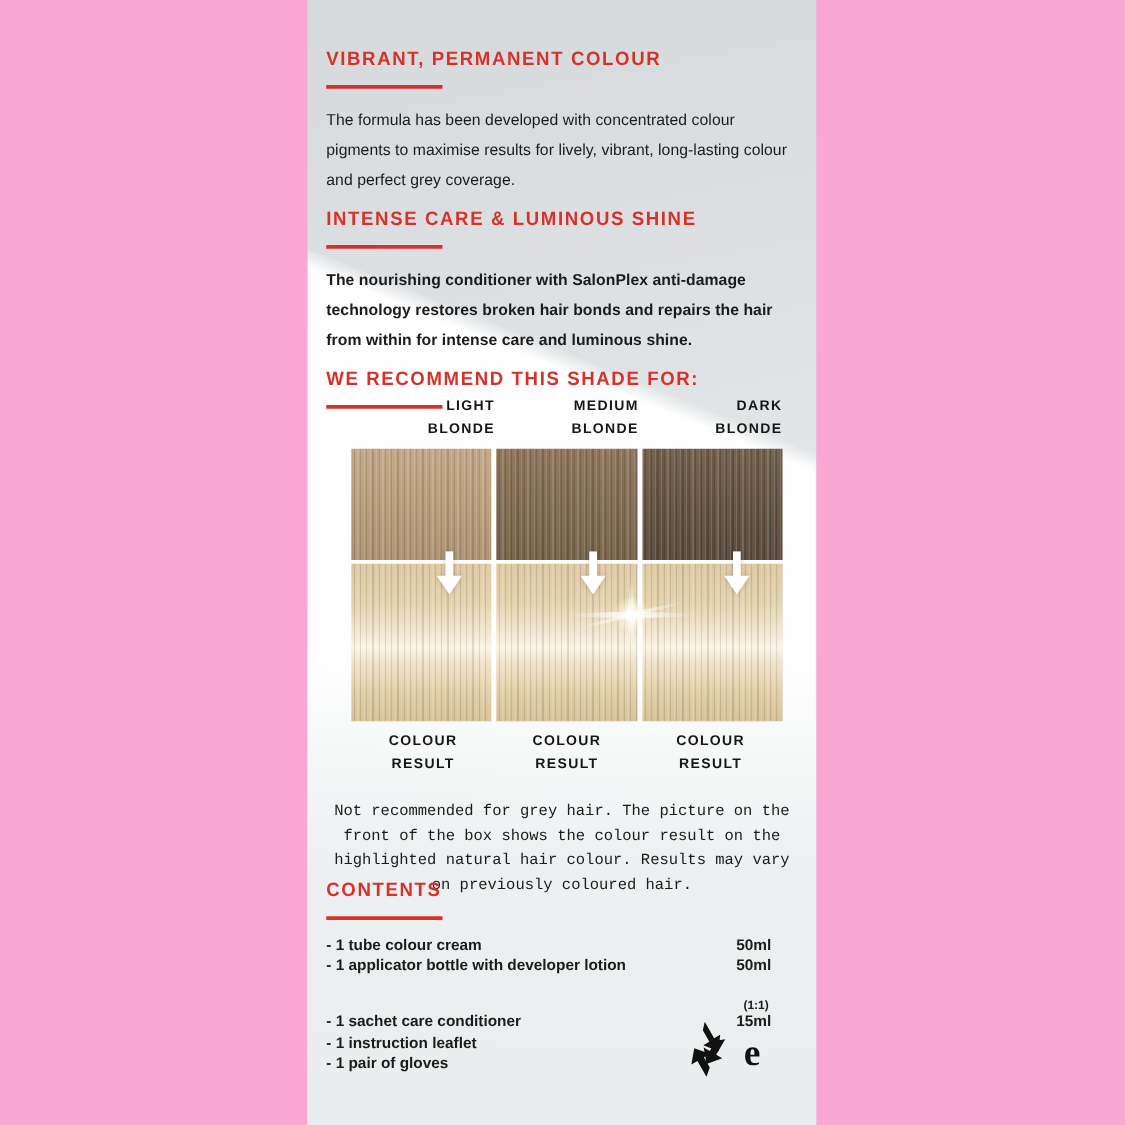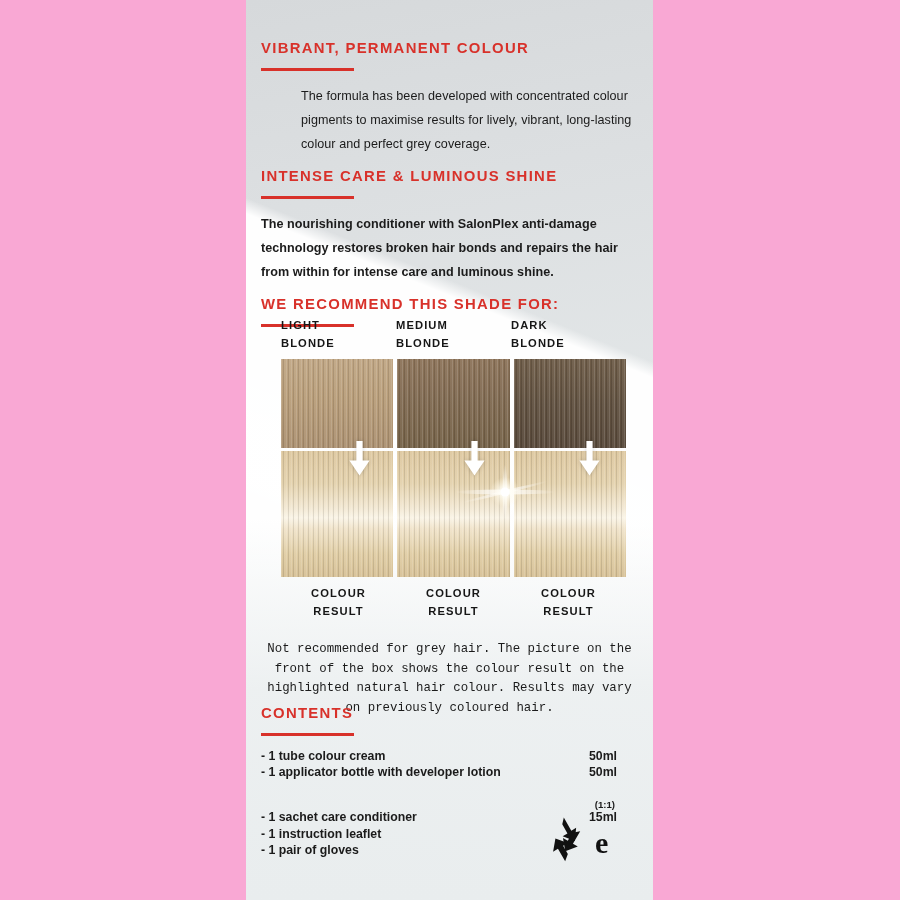--- a/index.html
+++ b/index.html
@@ -80,40 +80,40 @@
   .body-copy {
     color: #1b1b1b;
     font-size: 12.6px;
     line-height: 24px;
     letter-spacing: 0.05px;
   }
 
   
   #sec-vibrant { position: absolute; left: 15px; top: 27px; width: 380px; }
   #sec-vibrant .sec-rule { width: 93px; }
-  #sec-vibrant .body-copy { margin-top: 13px; margin-left: 40px; }
+  #sec-vibrant .body-copy { margin-top: 13px; }
 
   #sec-care { position: absolute; left: 15px; top: 155px; width: 382px; }
   #sec-care .sec-rule { width: 93px; }
   #sec-care .body-copy { margin-top: 13px; font-weight: bold; }
 
   #sec-recommend { position: absolute; left: 15px; top: 283px; width: 382px; }
   #sec-recommend .sec-rule { width: 93px; }
 
   
   #shade-heads {
     position: absolute;
     left: 35px;
     top: 316px;
     width: 345px;
     display: flex;
   }
   .shade-head {
     flex: 1;
-    text-align: left;
+    text-align: right;
     color: #161616;
     font-size: 11.2px;
     font-weight: bold;
     letter-spacing: 1.1px;
     line-height: 18px;
   }
 
   #swatch-grid {
     position: absolute;
     left: 35px;

